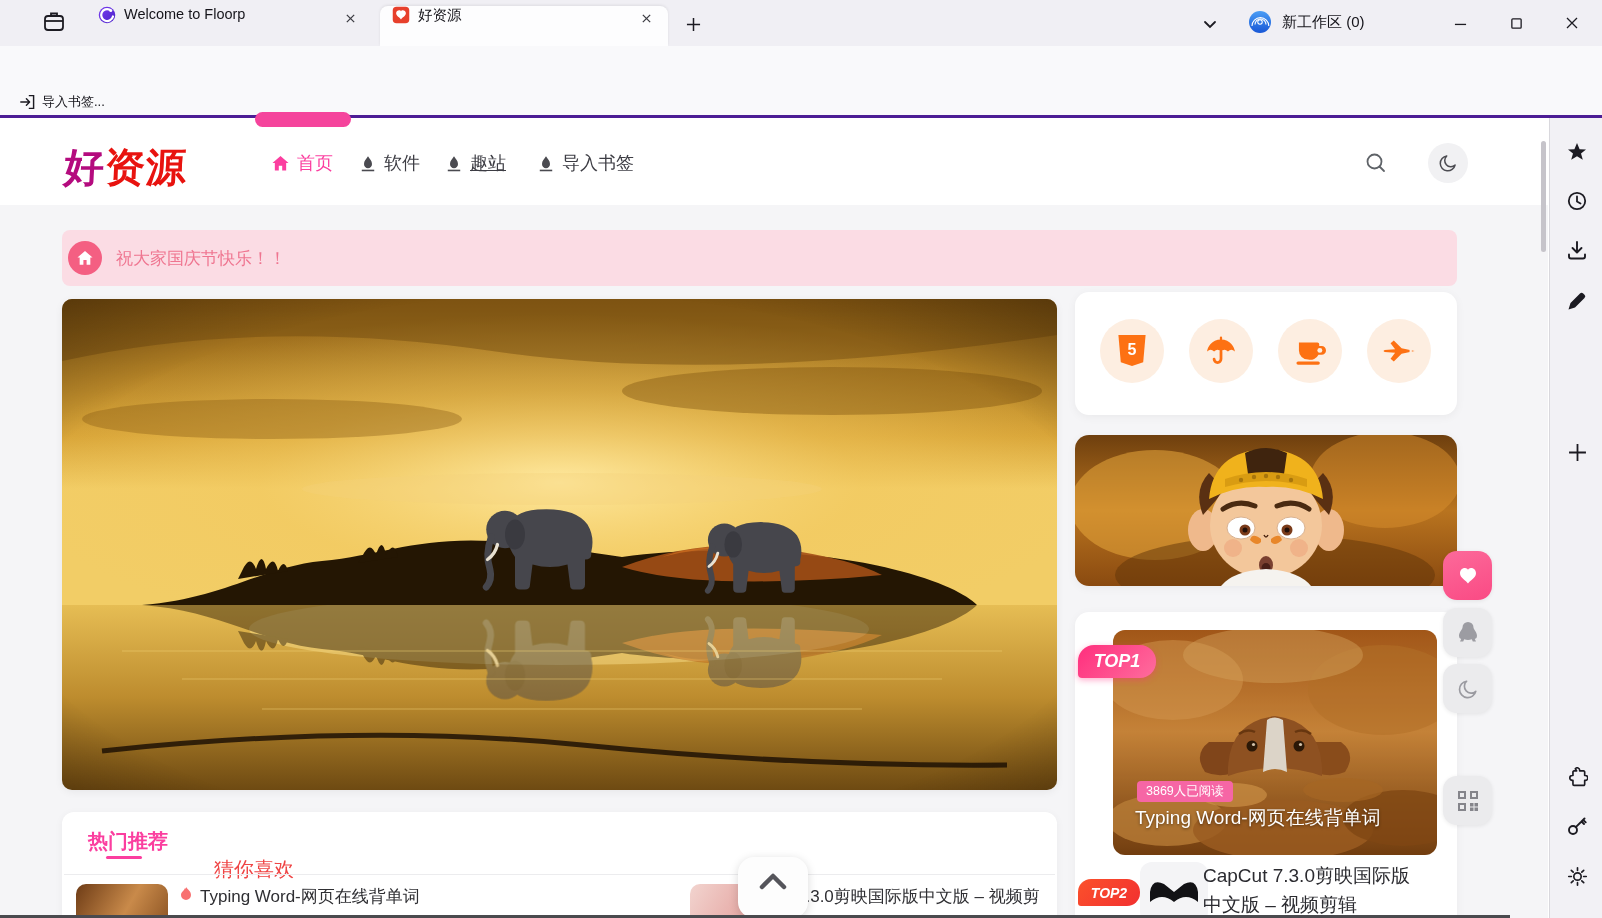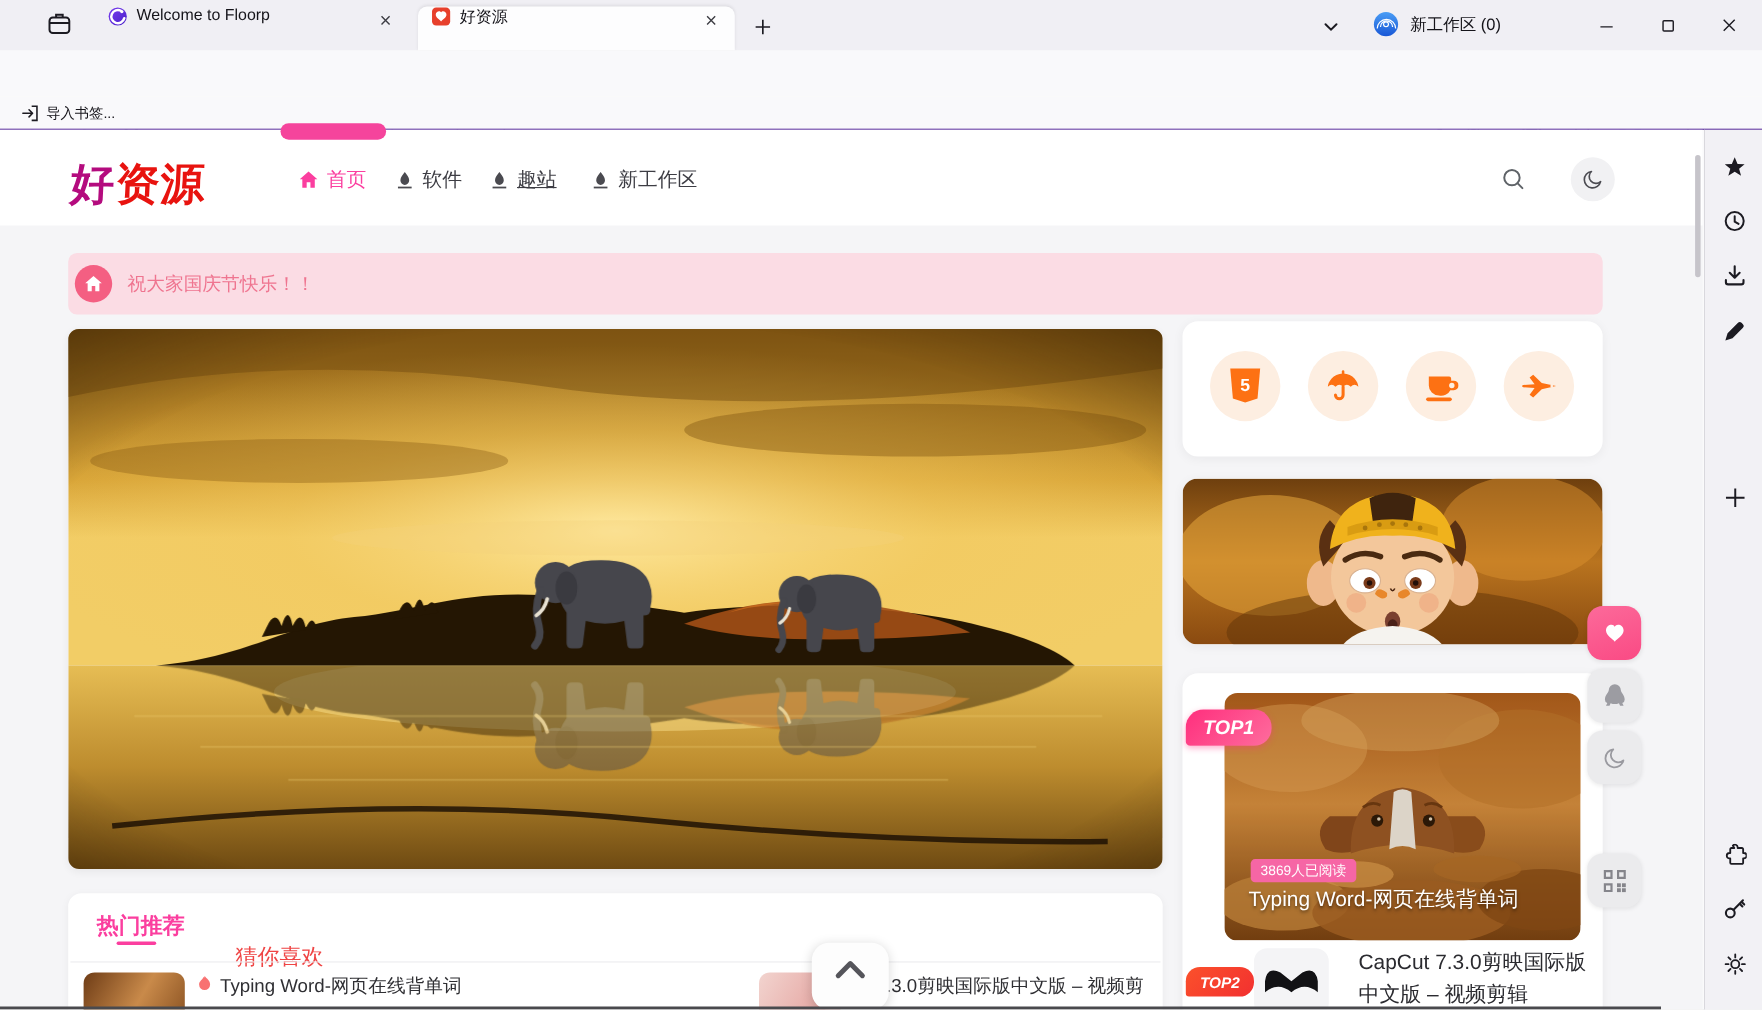--- a/index.html
+++ b/index.html
@@ -11,21 +11,21 @@
   
   .tabbar{position:absolute;left:0;top:0;width:1602px;height:46px;background:#f0eff4;}
   .tab{position:absolute;top:6px;height:40px;display:flex;align-items:flex-start;gap:8px;padding:0 10px 0 12px;border-radius:8px 8px 0 0;}
   .tab.active{background:#fdfdfe;box-shadow:0 -1px 3px rgba(0,0,0,.08);}
   .tab-title{font-size:14.5px;color:#15141a;white-space:nowrap;overflow:hidden;flex:1;}
   .tab-close{width:24px;height:24px;border-radius:4px;display:flex;align-items:center;justify-content:center;}
   .chromebtn{display:flex;align-items:center;justify-content:center;border-radius:6px;}
   .toolbar{position:absolute;left:0;top:46px;width:1602px;height:42px;background:#f9f9fb;}
   .urlbar{position:absolute;left:295px;top:50px;width:1067px;height:34px;background:#fff;border:1px solid #d7d6dc;border-radius:17px;box-shadow:0 1px 3px rgba(0,0,0,.05);display:flex;align-items:center;}
   .urltext{font-size:15.5px;color:#15141a;}
-  .bookbar{position:absolute;left:0;top:88px;width:1602px;height:30px;background:#f9f9fb;border-bottom:1px solid #4c1d95;display:flex;align-items:center;padding-left:20px;gap:6px;}
+  .bookbar{position:absolute;left:0;top:88px;width:1602px;height:30px;background:#f9f9fb;border-bottom:3px solid #4c1d95;display:flex;align-items:center;padding-left:20px;gap:6px;}
   .bookbar span{font-size:13px;color:#15141a;}
 
   
   .content{position:absolute;left:0;top:118px;width:1548px;height:800px;background:#f5f5f7;overflow:hidden;}
   .siteheader{position:absolute;left:0;top:0;width:1548px;height:87px;background:#ffffff;}
   .logo{position:absolute;left:64px;top:22px;font-size:40px;font-weight:900;letter-spacing:1px;transform:skewX(-3deg);}
   .nav-item{position:absolute;top:33px;display:flex;align-items:center;gap:8px;font-size:18px;color:#3d3d44;cursor:pointer;justify-content:space-between;}
   .nav-item.active{color:#fb3e9f;}
   .banner{position:absolute;left:62px;top:112px;width:1395px;height:56px;background:#fbdce4;border-radius:8px;display:flex;align-items:center;gap:14px;padding-left:6px;}
   .banner-circle{width:34px;height:34px;border-radius:50%;background:#f45f82;display:flex;align-items:center;justify-content:center;}
@@ -33,21 +33,21 @@
   .hero{position:absolute;left:62px;top:181px;width:995px;height:491px;border-radius:10px;overflow:hidden;box-shadow:0 2px 8px rgba(0,0,0,.06);}
   .bottomcard{position:absolute;left:62px;top:694px;width:995px;height:120px;background:#fff;border-radius:12px 12px 0 0;box-shadow:0 2px 8px rgba(0,0,0,.05);}
   .sect-tab{position:absolute;top:16px;font-size:20px;}
   .feeditem-title{font-size:17px;color:#2f2f33;white-space:nowrap;}
   .card{position:absolute;background:#fff;border-radius:14px;box-shadow:0 2px 10px rgba(0,0,0,.05);}
   .circ{position:absolute;top:27px;width:64px;height:64px;border-radius:50%;background:#fdeee1;display:flex;align-items:center;justify-content:center;}
   .badge-top1{position:absolute;left:3px;top:33px;width:78px;height:33px;border-radius:16px 16px 16px 4px;background:linear-gradient(135deg,#ff2e7d,#fe6d9d);color:#fff;font-weight:800;font-style:italic;font-size:18px;display:flex;align-items:center;justify-content:center;box-shadow:0 2px 6px rgba(255,46,125,.4);}
   .badge-reads{position:absolute;left:62px;top:169px;background:#f666a5;color:#fff;font-size:12.5px;padding:2px 9px;border-radius:4px;}
   .top1-title{position:absolute;left:60px;top:193px;color:#fff;font-size:19px;text-shadow:0 1px 3px rgba(0,0,0,.5);}
   .badge-top2{position:absolute;left:3px;top:267px;width:62px;height:27px;border-radius:13px 13px 13px 3px;background:linear-gradient(135deg,#fb512b,#f23030);color:#fff;font-weight:700;font-style:italic;font-size:14px;display:flex;align-items:center;justify-content:center;}
-  .top2-title{position:absolute;left:160px;top:250px;width:218px;font-size:19px;line-height:1.5;color:#2b2b30;}
+  .top2-title{position:absolute;left:128px;top:250px;width:218px;font-size:19px;line-height:1.5;color:#2b2b30;}
   .floatbtn{position:absolute;left:1443px;width:49px;height:49px;border-radius:14px;background:#ebebed;display:flex;align-items:center;justify-content:center;box-shadow:0 1px 4px rgba(0,0,0,.08);}
   .floatbtn.pink{background:linear-gradient(160deg,#fc6a9a,#fa4a84);}
   .scrolltop{position:absolute;left:738px;top:739px;width:70px;height:61px;background:#fdfdfd;border-radius:16px;box-shadow:0 2px 10px rgba(0,0,0,.15);display:flex;justify-content:center;padding-top:14px;}
   .darkstrip{position:absolute;left:0;top:797px;width:1510px;height:3px;background:#4a4a4e;}
   .pinkpill{position:absolute;left:255px;top:112px;width:96px;height:15px;border-radius:8px;background:#f5449c;z-index:40;}
   .scrollthumb{position:absolute;left:1541px;top:141px;width:5px;height:111px;border-radius:3px;background:#c6c4ca;}
   .sidepanel{position:absolute;left:1549px;top:118px;width:53px;height:800px;background:#f2f1f5;border-left:1px solid #d9d8dd;}
   .sideicon{position:absolute;left:16px;width:22px;height:22px;display:flex;align-items:center;justify-content:center;}
   .thumb{position:absolute;border-radius:10px;}
 </style>
@@ -260,21 +260,21 @@
             <path d="M0,-7.5 C2,-4.5 4.5,-2.2 4.5,1 A4.5,4.8 0 1 1 -4.5,1 C-4.5,-2.2 -2,-4.5 0,-7.5 Z" fill="#4a4a50"></path>
             <rect x="-7" y="7.5" width="14" height="1.8" fill="#4a4a50"></rect>
           </svg>
         <span>趣站</span>
       </div>
       <div class="nav-item" style="left:538px;">
         <svg width="16" height="18" viewBox="-9 -10 18 20">
             <path d="M0,-7.5 C2,-4.5 4.5,-2.2 4.5,1 A4.5,4.8 0 1 1 -4.5,1 C-4.5,-2.2 -2,-4.5 0,-7.5 Z" fill="#4a4a50"></path>
             <rect x="-7" y="7.5" width="14" height="1.8" fill="#4a4a50"></rect>
           </svg>
-        <span>新工作区</span>
+        <span>导入书签</span>
       </div>
 
       <div class="abs" style="left:1364px;top:33px;">
         <svg width="24" height="24" viewBox="-12 -12 24 24">
             <circle cx="-1.5" cy="-1.5" r="7" fill="none" stroke="#5f6368" stroke-width="1.8"></circle>
             <path d="M3.5,3.5 L8,8" stroke="#5f6368" stroke-width="1.8" stroke-linecap="round"></path>
           </svg>
       </div>
       <div class="abs" style="left:1428px;top:25px;width:40px;height:40px;border-radius:50%;background:#f1f1f3;display:flex;align-items:center;justify-content:center;">
         <svg width="20" height="20" viewBox="-12 -12 24 24">

